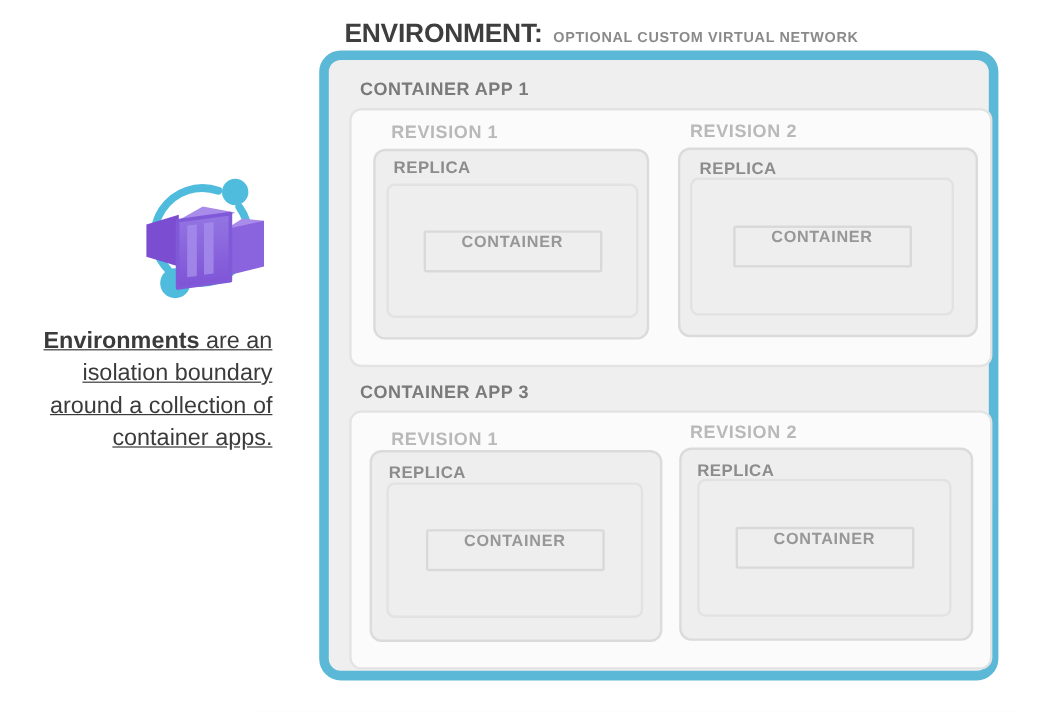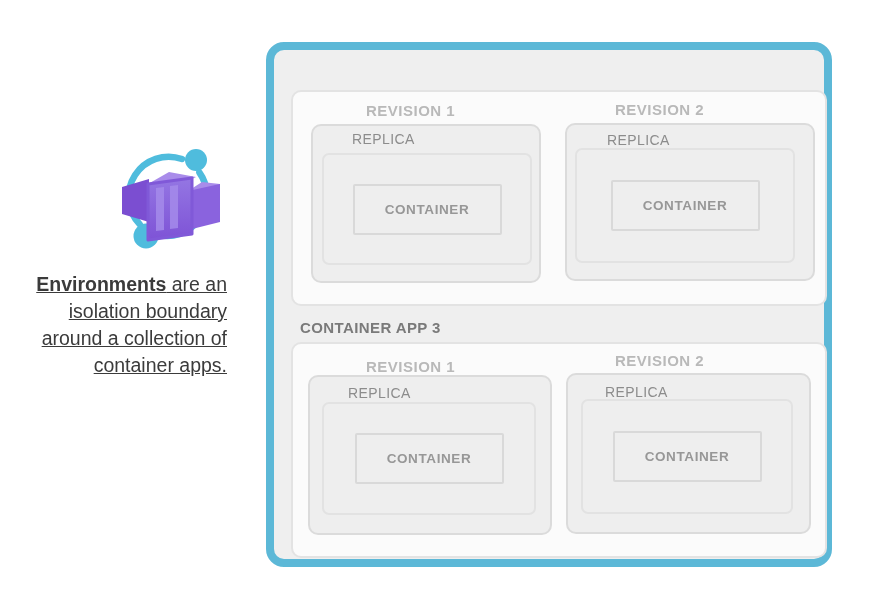--- a/index.html
+++ b/index.html
@@ -41,55 +41,58 @@
   .app-label{position:absolute;font-size:15px;font-weight:bold;color:var(--app-label);
              letter-spacing:0.4px;white-space:nowrap;}
   .app-label.a1{left:26px;top:16px;}
   .app-label.a2{left:26px;top:269px;}
   .app-box{position:absolute;left:17px;width:536px;height:216px;background:var(--app-bg);
            border:2px solid #E3E3E3;border-radius:10px;}
   .app-box.a1{top:40px;}
   .app-box.a2{top:292px;}
 
   .rev-label{position:absolute;font-size:15px;font-weight:bold;color:var(--revision-label);
-             letter-spacing:0.5px;white-space:nowrap;margin-left:40px;}
+             letter-spacing:0.5px;white-space:nowrap;}
   .a1 .rev-label.rl1{left:33px;top:10px;}
   .a1 .rev-label.rl2{left:282px;top:9px;}
   .a2 .rev-label.rl1{left:33px;top:14px;}
   .a2 .rev-label.rl2{left:282px;top:8px;}
 
   .rev-box{position:absolute;background:var(--panel-gray);border:2px solid #DBDBDB;border-radius:10px;}
   .a1 .rev-box.r1{left:18px;top:32px;width:230px;height:159px;}
   .a1 .rev-box.r2{left:272px;top:31px;width:250px;height:158px;}
   .a2 .rev-box.r1{left:15px;top:31px;width:244px;height:160px;}
   .a2 .rev-box.r2{left:273px;top:29px;width:245px;height:161px;}
 
-  .replica-label{position:absolute;font-size:14px;font-weight:normal;color:var(--replica-label);
-                 letter-spacing:0.4px;white-space:nowrap;margin-left:24px;}
+  .replica-label{position:absolute;font-size:14px;font-weight:bold;color:var(--replica-label);
+                 letter-spacing:0.4px;white-space:nowrap;}
   .a1 .r1 .replica-label{left:15px;top:5px;}
   .a1 .r2 .replica-label{left:16px;top:7px;}
   .a2 .r1 .replica-label{left:14px;top:8px;}
   .a2 .r2 .replica-label{left:13px;top:9px;}
 
   .replica-box{position:absolute;background:var(--panel-gray);border:2px solid #E2E2E2;border-radius:7px;
                display:flex;align-items:center;justify-content:center;}
   .a1 .r1 .replica-box{left:9px;top:27px;width:210px;height:112px;}
   .a1 .r2 .replica-box{left:8px;top:23px;width:220px;height:115px;}
   .a2 .r1 .replica-box{left:12px;top:25px;width:214px;height:113px;}
   .a2 .r2 .replica-box{left:13px;top:24px;width:212px;height:115px;}
 
-  .container-box{width:149px;height:51px;background:var(--panel-gray);border:2px solid #D9D9D9;
-                 border-radius:2px;display:flex;align-items:center;justify-content:center;}
+  .container-box{width:149px;height:35px;background:var(--panel-gray);border:2px solid #D9D9D9;
+                 border-radius:2px;display:flex;justify-content:center;}
   .container-box span{font-size:13.5px;font-weight:bold;color:var(--container-label);letter-spacing:0.6px;}
 </style>
 </head>
 <body>
 
 <div class="stage">
 
+  <div class="diagram-title">
+    <span class="main">ENVIRONMENT:</span><span class="sub">OPTIONAL CUSTOM VIRTUAL NETWORK</span>
+  </div>
 
   <div class="side-icon">
     <svg width="112" height="106" viewBox="0 0 112 106" xmlns="http://www.w3.org/2000/svg">
       <defs>
         <linearGradient id="gp" x1="0" y1="0" x2="0" y2="1">
           <stop offset="0" stop-color="#9476E3"></stop>
           <stop offset="1" stop-color="#7E53D6"></stop>
         </linearGradient>
       </defs>
 
@@ -107,20 +110,21 @@
       <path d="M 36 38 L 80 32 L 80 88 L 36 94 Z" fill="url(#gp)" stroke="#8059D8" stroke-width="3" stroke-linejoin="round"></path>
       <path d="M 44 42 L 52 41 L 52 84 L 44 85 Z" fill="#A58BEA" opacity="0.85"></path>
       <path d="M 58 40 L 66 39 L 66 82 L 58 83 Z" fill="#A58BEA" opacity="0.85"></path>
     </svg>
   </div>
 
   <p class="side-text"><span class="b">Environments</span><span> are an isolation boundary around a collection of container apps.</span></p>
 
   <div class="env">
 
+    <div class="app-label a1">CONTAINER APP 1</div>
     <div class="app-box a1">
       <div class="rev-label rl1">REVISION 1</div>
       <div class="rev-label rl2">REVISION 2</div>
 
       <div class="rev-box r1">
         <div class="replica-label">REPLICA</div>
         <div class="replica-box">
           <div class="container-box">
             <span>CONTAINER</span>
           </div>

